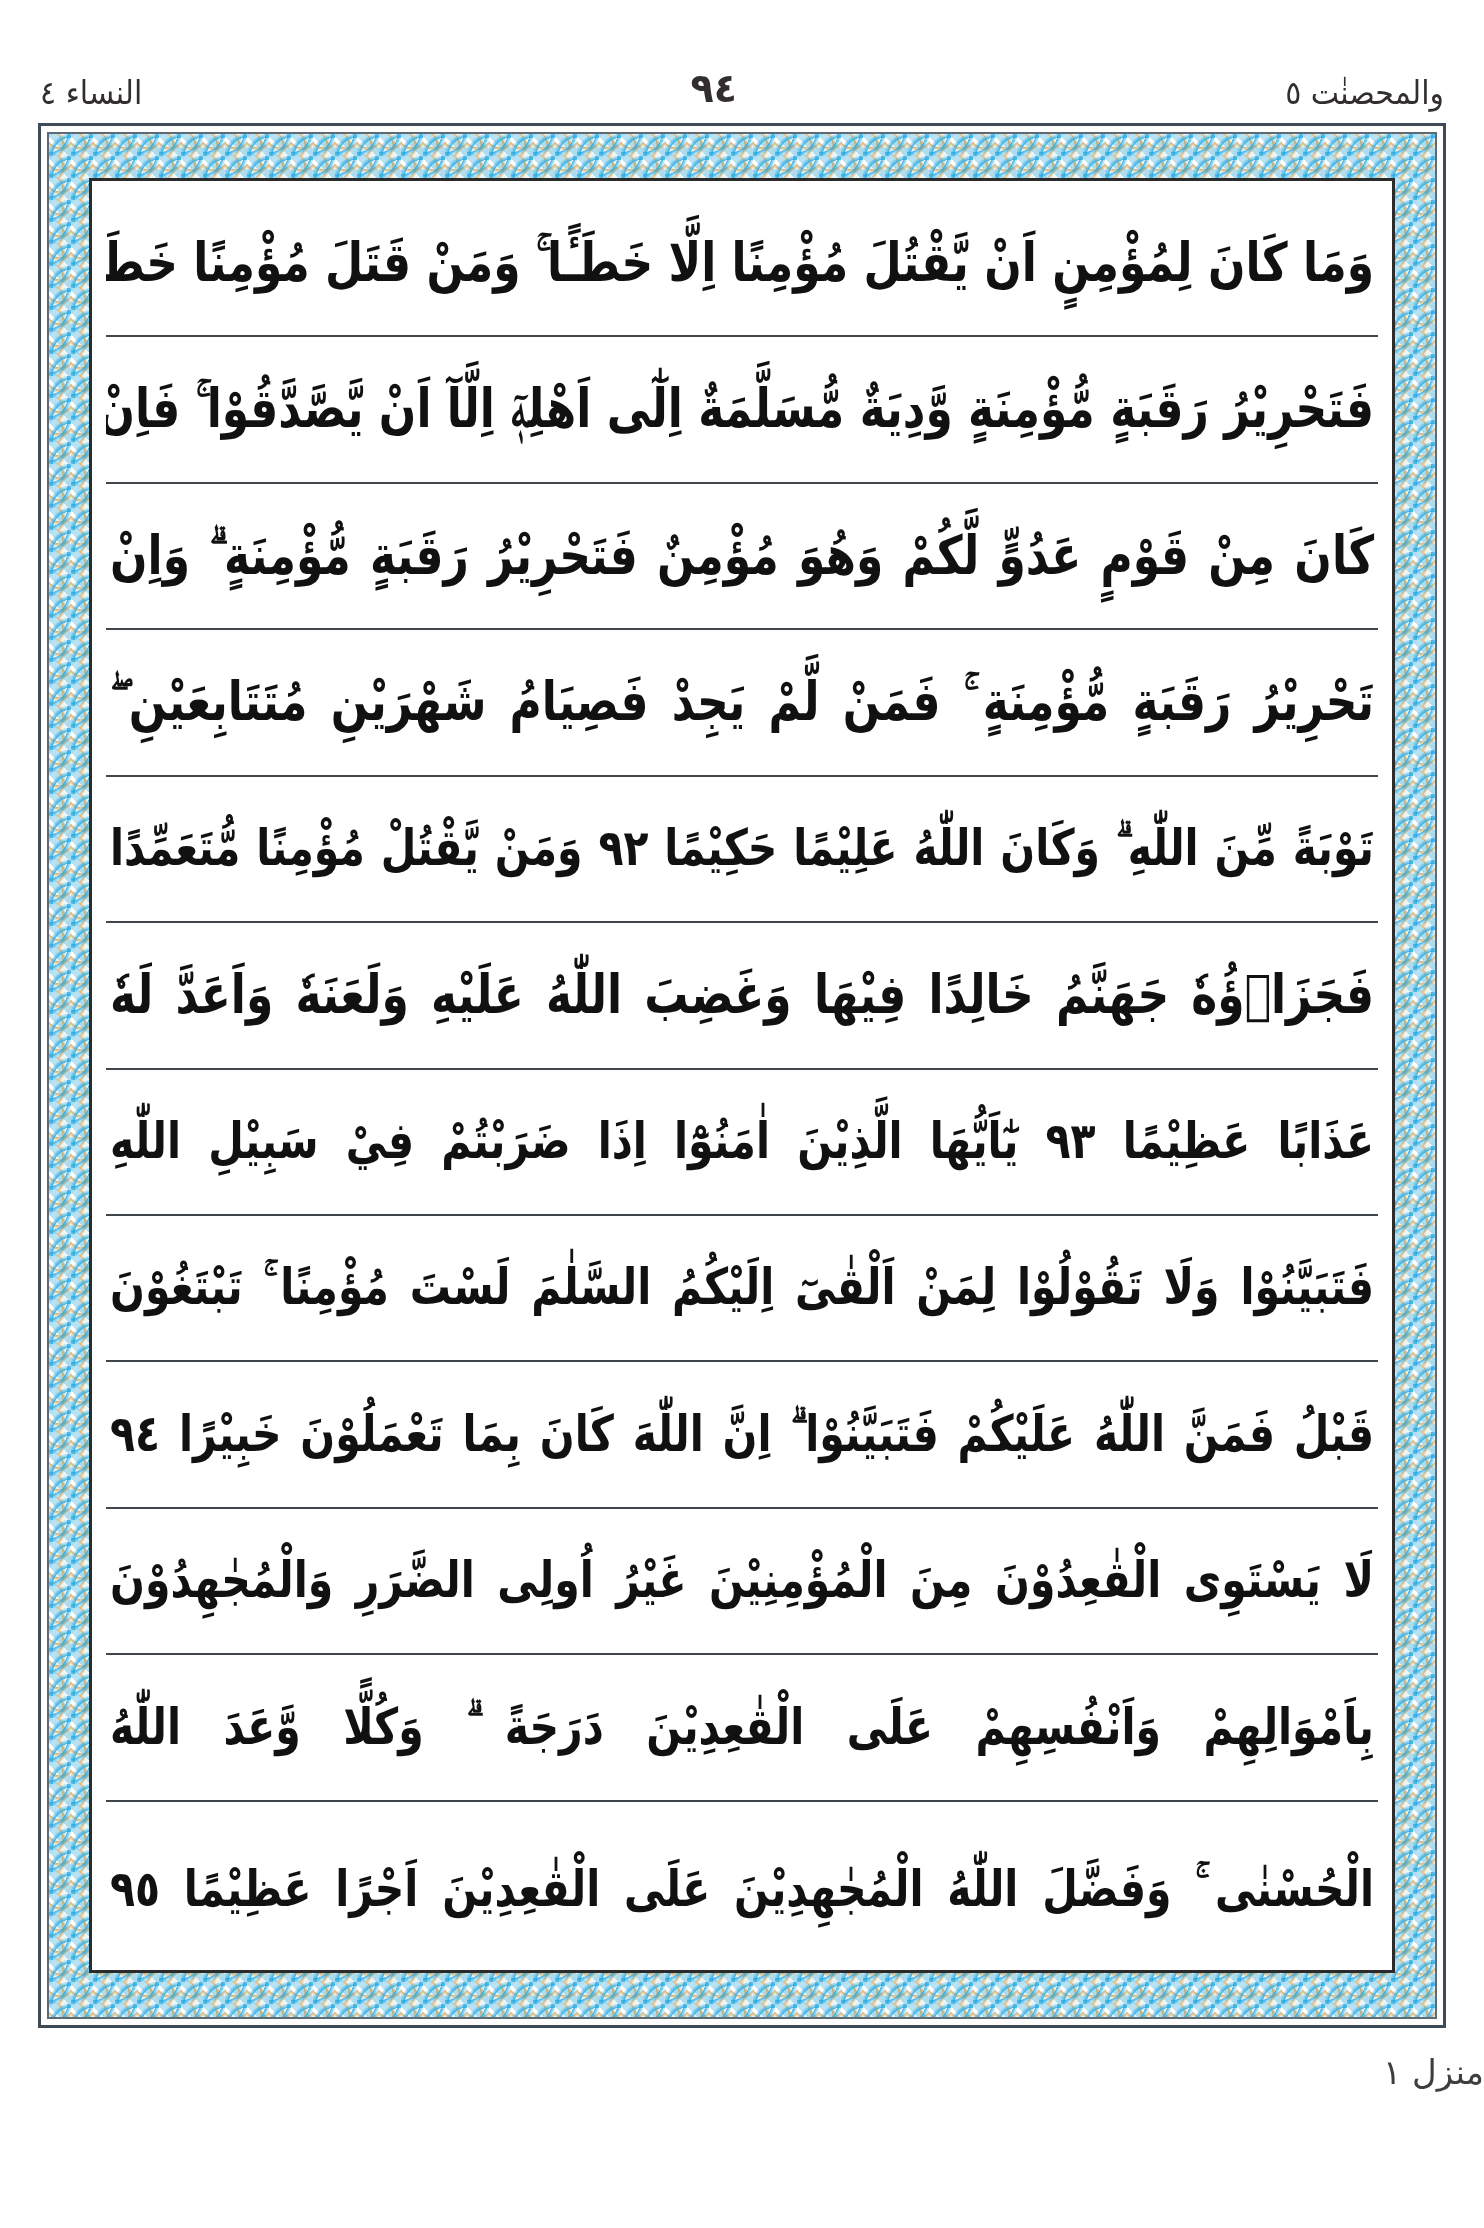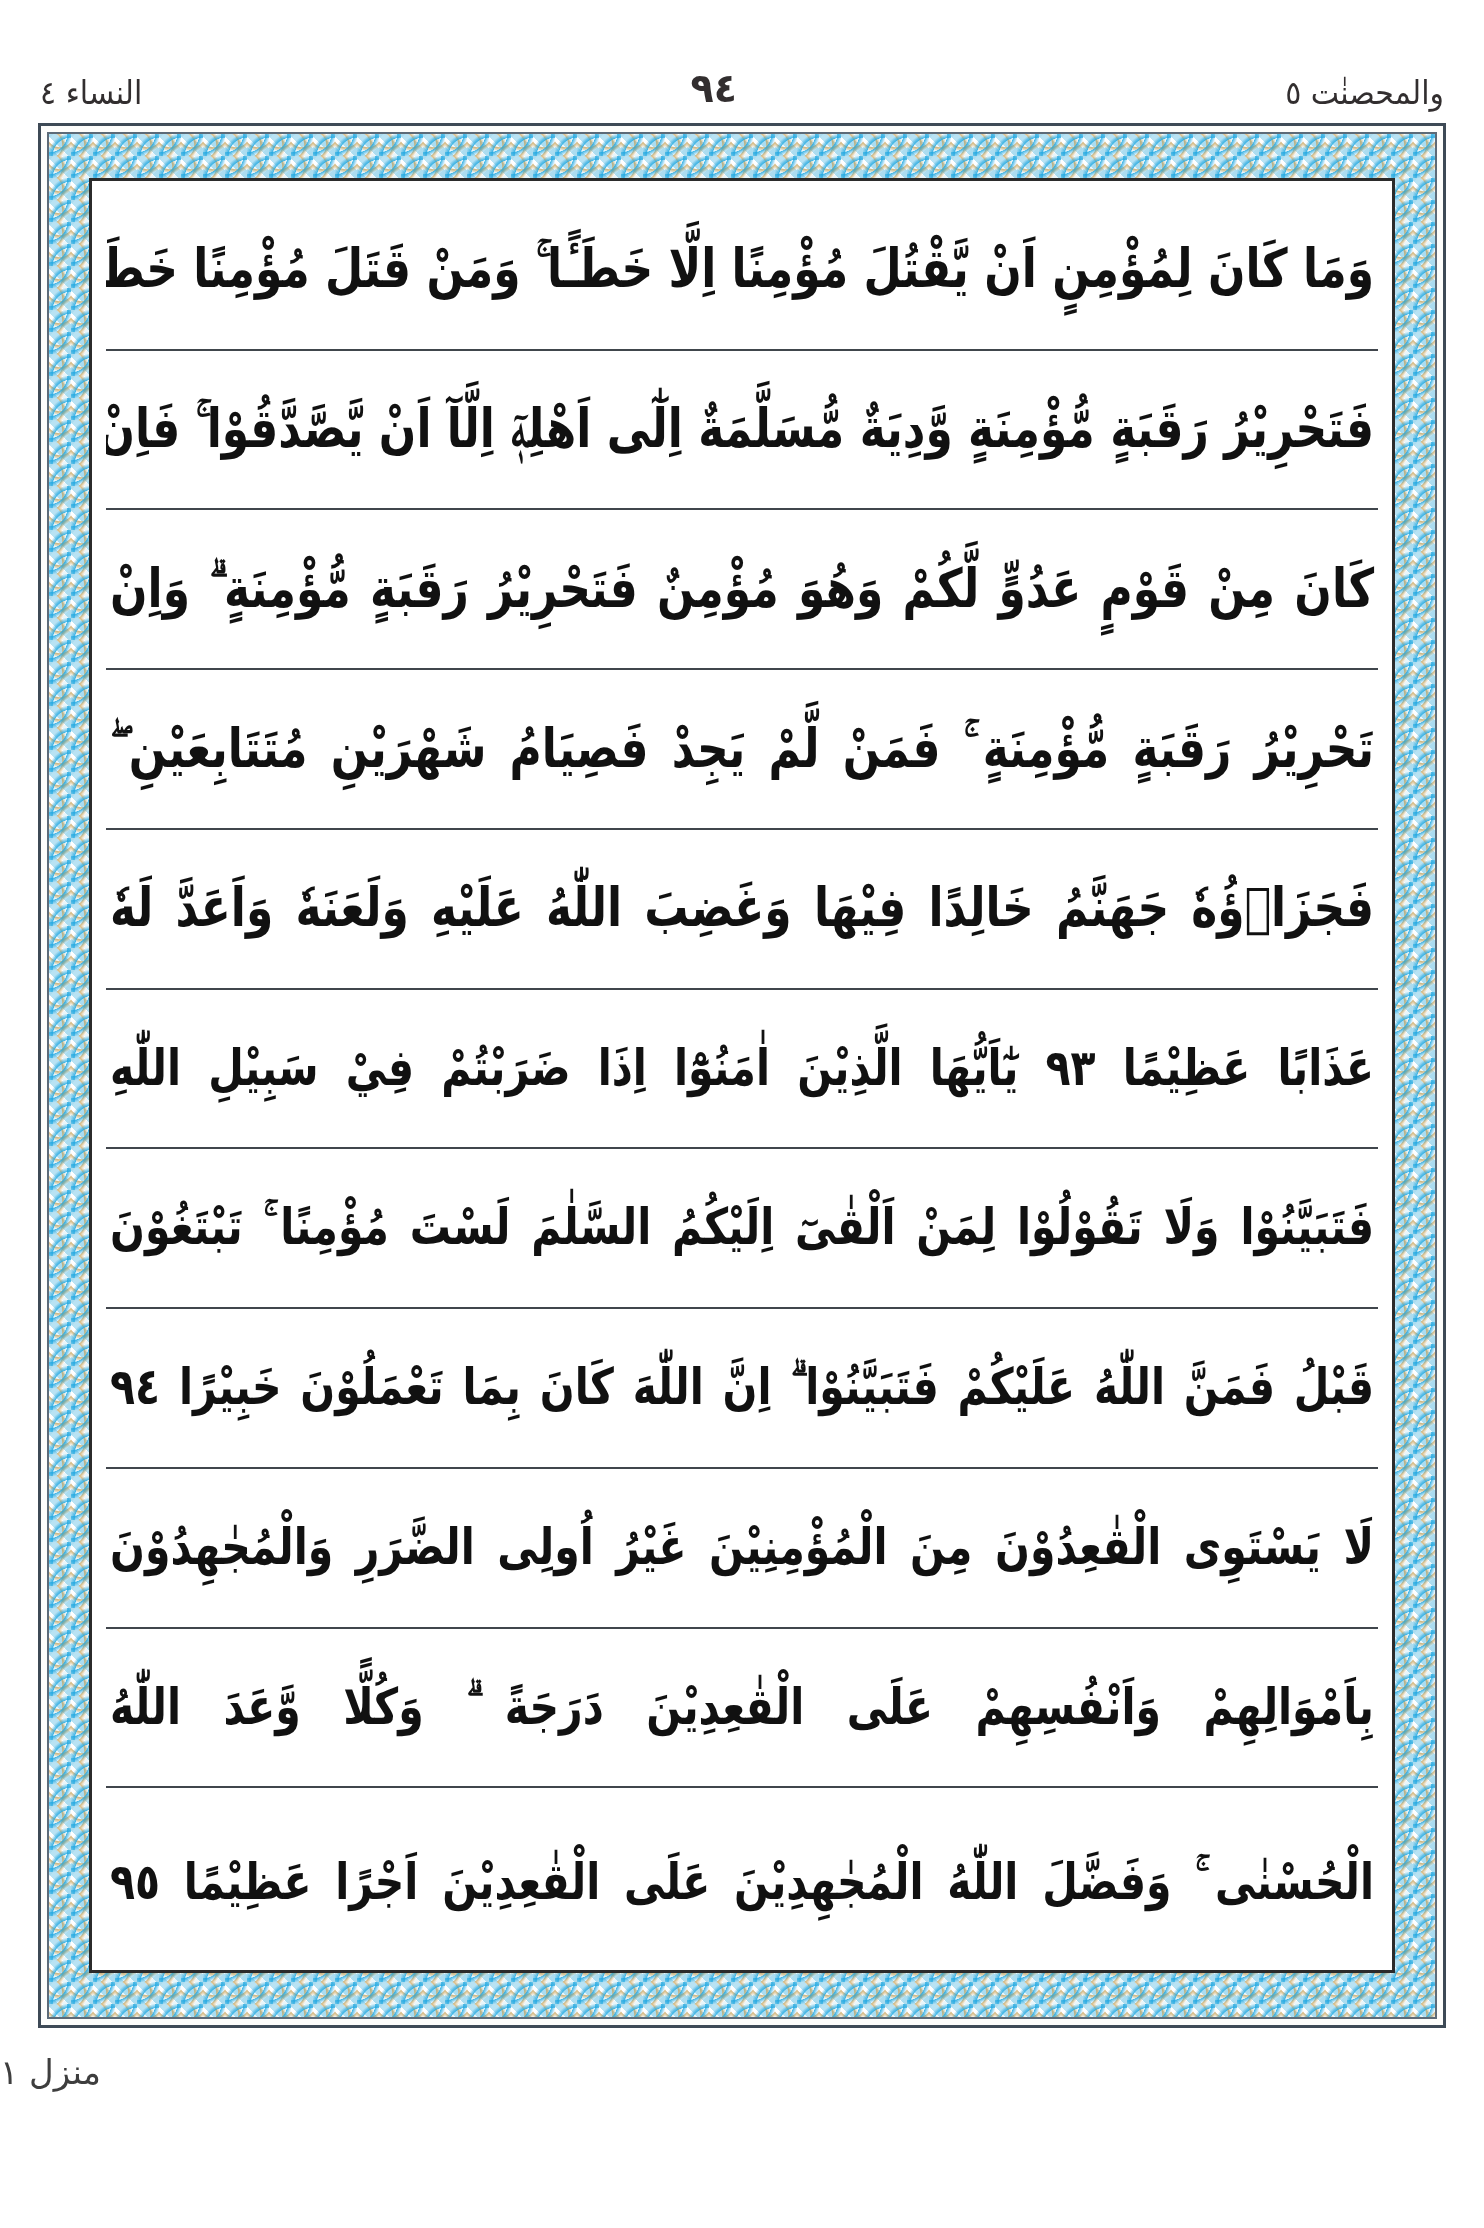--- a/index.html
+++ b/index.html
@@ -110,21 +110,21 @@
     letter-spacing: -0.5px;
   }
   .ayah-text.shrink  { font-size: 41px; }
 
   
   .page-footer {
     position: absolute;
     top: 2052px;
     left: 0;
     width: 100%;
-    text-align: left;
+    text-align: right;
     direction: rtl;
   }
   .footer-text {
     font-family: "DejaVu Sans", sans-serif;
     font-size: 34px;
     color: #2a2a2a;
     opacity: 0.9;
   }
 </style>
 </head>
@@ -146,20 +146,23 @@
       <div class="ayah-line">
         <div class="ayah-text">فَتَحْرِيْرُ رَقَبَةٍ مُّؤْمِنَةٍ وَّدِيَةٌ مُّسَلَّمَةٌ اِلٰٓى اَهْلِهٖٓ اِلَّآ اَنْ يَّصَّدَّقُوْا ۚ فَاِنْ</div>
       </div>
       <div class="ayah-line">
         <div class="ayah-text">كَانَ مِنْ قَوْمٍ عَدُوٍّ لَّكُمْ وَهُوَ مُؤْمِنٌ فَتَحْرِيْرُ رَقَبَةٍ مُّؤْمِنَةٍ ۗ وَاِنْ</div>
       </div>
       <div class="ayah-line">
         <div class="ayah-text">تَحْرِيْرُ رَقَبَةٍ مُّؤْمِنَةٍ ۚ فَمَنْ لَّمْ يَجِدْ فَصِيَامُ شَهْرَيْنِ مُتَتَابِعَيْنِ ۖ</div>
       </div>
       <div class="ayah-line">
+        <div class="ayah-text shrink">تَوْبَةً مِّنَ اللّٰهِ ۗ وَكَانَ اللّٰهُ عَلِيْمًا حَكِيْمًا ٩٢ وَمَنْ يَّقْتُلْ مُؤْمِنًا مُّتَعَمِّدًا</div>
+      </div>
+      <div class="ayah-line">
         <div class="ayah-text">فَجَزَاۤؤُهٗ جَهَنَّمُ خَالِدًا فِيْهَا وَغَضِبَ اللّٰهُ عَلَيْهِ وَلَعَنَهٗ وَاَعَدَّ لَهٗ</div>
       </div>
       <div class="ayah-line">
         <div class="ayah-text shrink">عَذَابًا عَظِيْمًا ٩٣ يٰٓاَيُّهَا الَّذِيْنَ اٰمَنُوْٓا اِذَا ضَرَبْتُمْ فِيْ سَبِيْلِ اللّٰهِ</div>
       </div>
       <div class="ayah-line">
         <div class="ayah-text shrink">فَتَبَيَّنُوْا وَلَا تَقُوْلُوْا لِمَنْ اَلْقٰىٓ اِلَيْكُمُ السَّلٰمَ لَسْتَ مُؤْمِنًا ۚ تَبْتَغُوْنَ</div>
       </div>
       <div class="ayah-line">
         <div class="ayah-text shrink">قَبْلُ فَمَنَّ اللّٰهُ عَلَيْكُمْ فَتَبَيَّنُوْا ۗ اِنَّ اللّٰهَ كَانَ بِمَا تَعْمَلُوْنَ خَبِيْرًا ٩٤</div>

